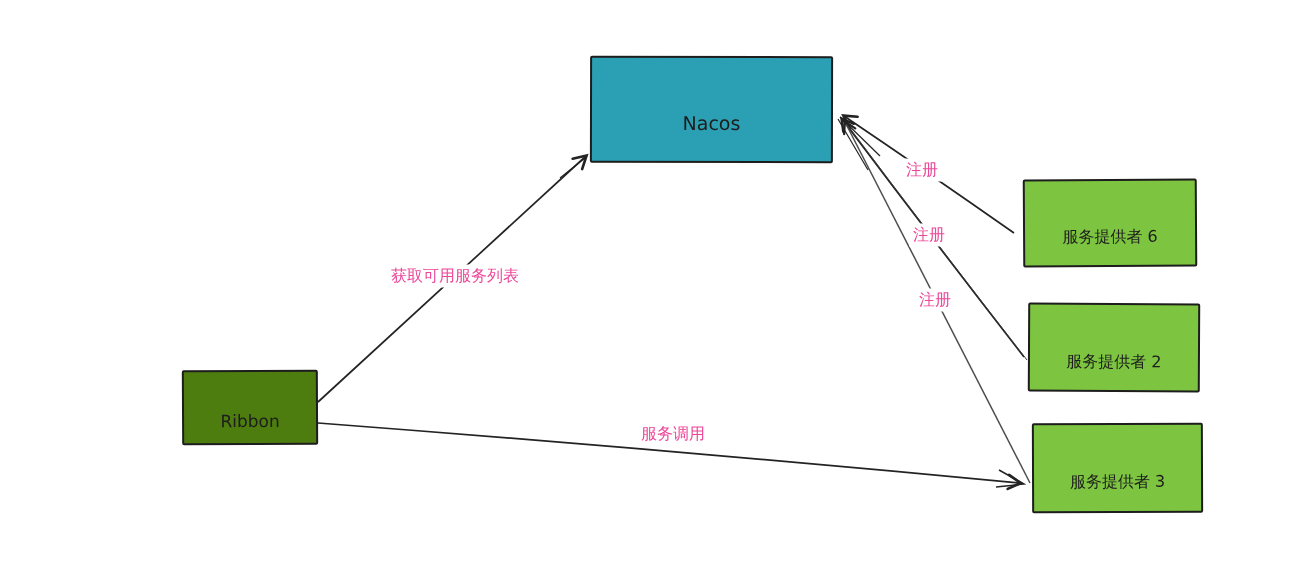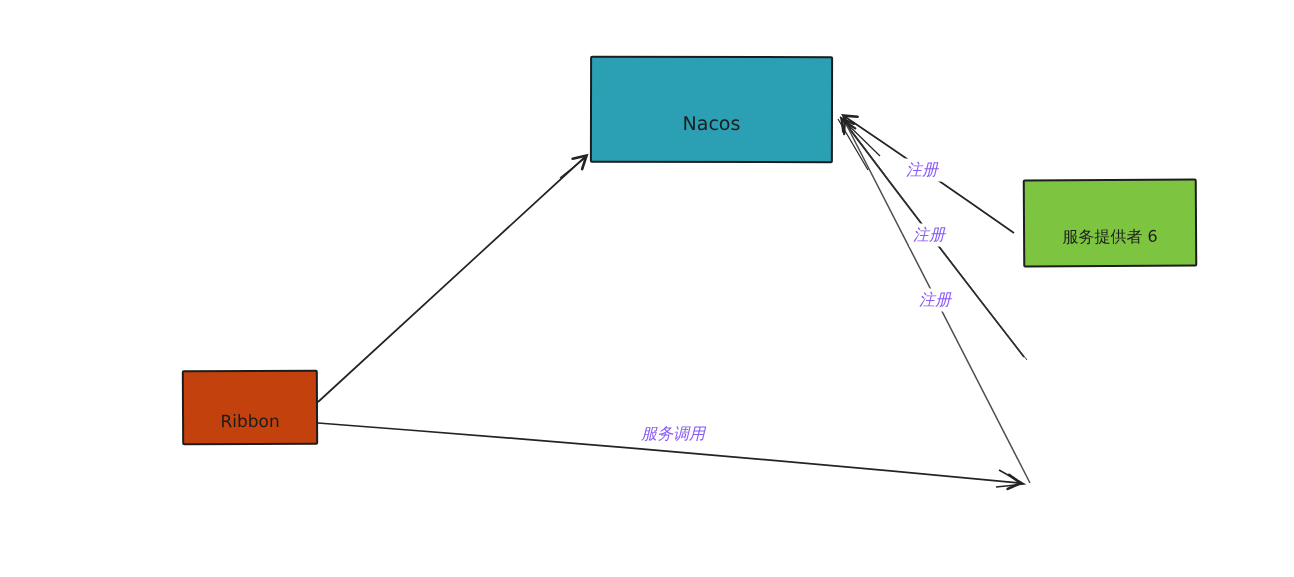--- a/index.html
+++ b/index.html
@@ -29,21 +29,21 @@
     align-items:flex-start;
     transform:rotate(0.15deg);
   }
   .node--client .node__label{
     margin-top:4px;
     background:transparent;
     font-size:16px;
   }
   .node--ribbon{
     left:182px;top:370px;width:136px;height:75px;
-    background:#c2410c;
+    background:#4d7c0f;
     font-size:17px;
     transform:rotate(-0.3deg);
   }
   .node--nacos{
     left:590px;top:56px;width:243px;height:107px;
     background:#2B9FB3;
     font-size:19px;
     transform:rotate(0.12deg);
   }
   .node--provider{
@@ -58,22 +58,21 @@
     position:absolute;left:0;top:0;width:1294px;height:577px;
     pointer-events:none;
   }
   .edge-label{
     position:absolute;
     transform:translate(-50%,-50%);
     background:#ffffff;
     padding:1px 4px;
     font-size:16px;
     white-space:nowrap;
-    color:#8b5cf6;
-    font-style:italic;
+    color:#ec4899;
   }
   .edge-label--fetch{left:455px;top:276px;}
   .edge-label--invoke{left:673px;top:434px;}
   .edge-label--reg1{left:922px;top:170px;}
   .edge-label--reg2{left:929px;top:235px;}
   .edge-label--reg3{left:935px;top:300px;}
 </style>
 </head>
 <body>
 
@@ -85,21 +84,27 @@
   </div>
 
   <div class="node node--nacos">
     <span class="node__label">Nacos</span>
   </div>
 
   <div class="node node--provider node--p1">
     <span class="node__label">服务提供者 6</span>
   </div>
 
+  <div class="node node--provider node--p2">
+    <span class="node__label">服务提供者 2</span>
+  </div>
 
+  <div class="node node--provider node--p3">
+    <span class="node__label">服务提供者 3</span>
+  </div>
 
   <svg class="arrow-layer" viewBox="0 0 1294 577" xmlns="http://www.w3.org/2000/svg">
     <defs>
       <marker id="ah" viewBox="0 0 12 12" refX="9" refY="6" markerWidth="11" markerHeight="11" orient="auto-start-reverse">
         <path d="M1.5,1.5 L9.5,6 L1.5,10.5" fill="none" stroke="#232323" stroke-width="1.7" stroke-linecap="round"></path>
       </marker>
     </defs>
 
     <path d="M 318 402 Q 438 292 586 156" fill="none" stroke="#232323" stroke-width="1.7" marker-end="url(#ah)"></path>
     <path d="M 585 158 L 560 178" fill="none" stroke="#232323" stroke-width="1.2"></path>
@@ -111,18 +116,19 @@
 
     <path d="M 1024 357 Q 930 236 842 119" fill="none" stroke="#232323" stroke-width="1.6" marker-end="url(#ah)"></path>
     <path d="M 1027 360 Q 933 239 846 123" fill="none" stroke="#3a3a3a" stroke-width="1"></path>
 
     <path d="M 1030 483 Q 936 300 845 122" fill="none" stroke="#4e4e4e" stroke-width="1.5" marker-end="url(#ah)"></path>
 
     <path d="M 840 117 L 880 156" fill="none" stroke="#232323" stroke-width="1.2"></path>
     <path d="M 838 119 L 868 170" fill="none" stroke="#232323" stroke-width="1.2"></path>
   </svg>
 
+  <span class="edge-label edge-label--fetch">获取可用服务列表</span>
   <span class="edge-label edge-label--invoke">服务调用</span>
   <span class="edge-label edge-label--reg1">注册</span>
   <span class="edge-label edge-label--reg2">注册</span>
   <span class="edge-label edge-label--reg3">注册</span>
 
 </div>
 
 </body></html>

